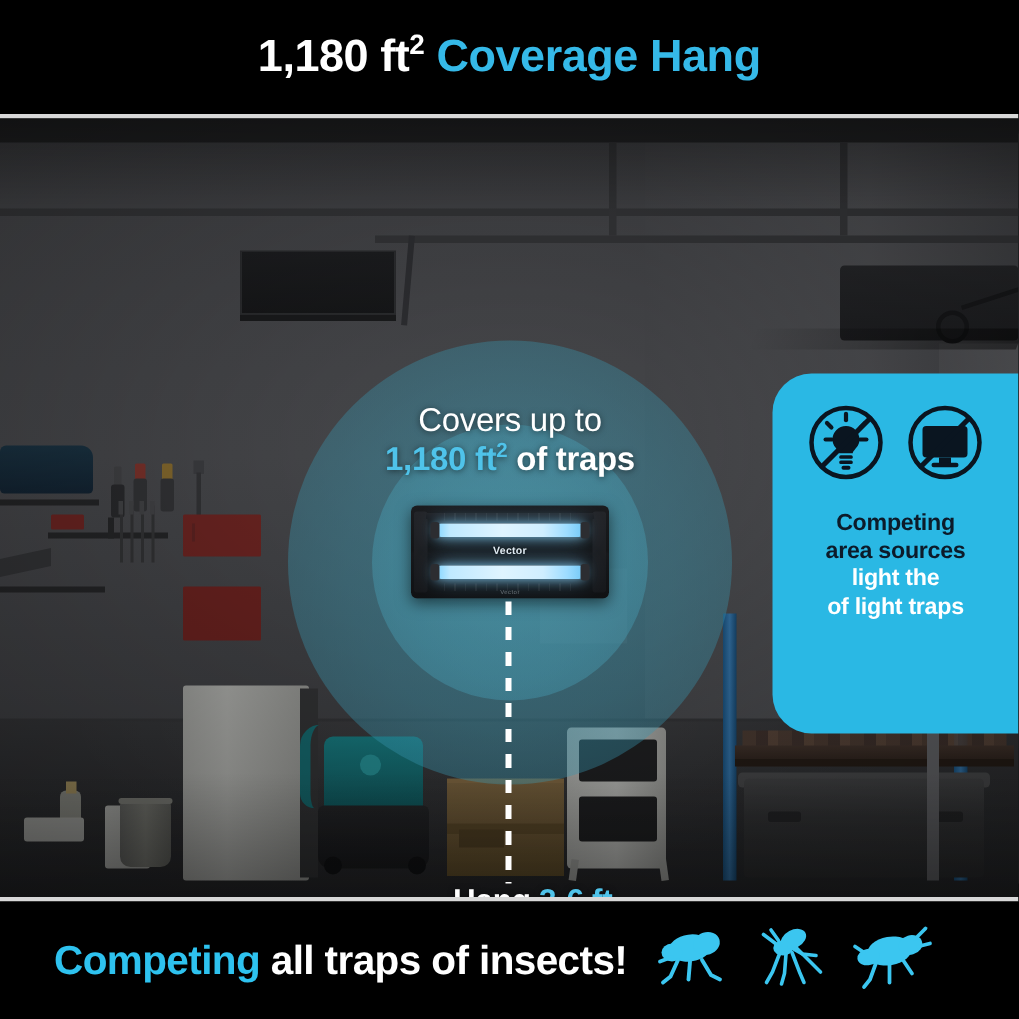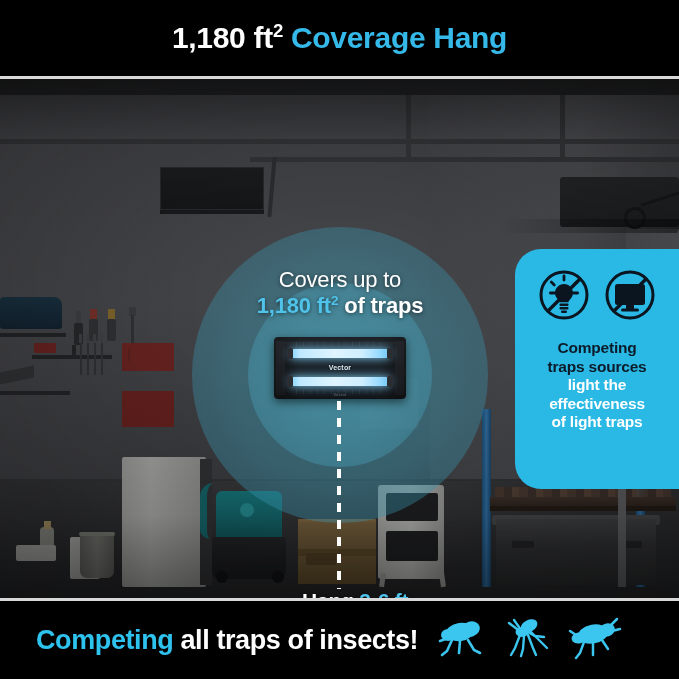--- a/index.html
+++ b/index.html
@@ -548,23 +548,22 @@
               <rect x="11" y="15" width="30" height="21" rx="2.5"></rect>
               <rect x="22" y="36" width="8" height="4"></rect>
               <rect x="17" y="39.5" width="18" height="3" rx="1.5"></rect>
             </g>
             <line x1="9" y1="43" x2="43" y2="9" stroke="#0a1520" stroke-width="3.4"></line>
           </svg>
         </span>
       </div>
       <div class="card-text">
         <span class="navy">Competing</span>
-        <span class="navy">traps sources</span>
+        <span class="navy">area sources</span>
         <span class="white">light the</span>
-        <span class="white">effectiveness</span>
         <span class="white">of light traps</span>
       </div>
     </div>
 
   </div>
 
   <div class="banner-rule"></div>
   <div class="banner">
     <div class="banner-text"><span class="bcy">Competing</span><span class="bwh"> all traps of insects!</span></div>
     <div class="banner-bugs">

